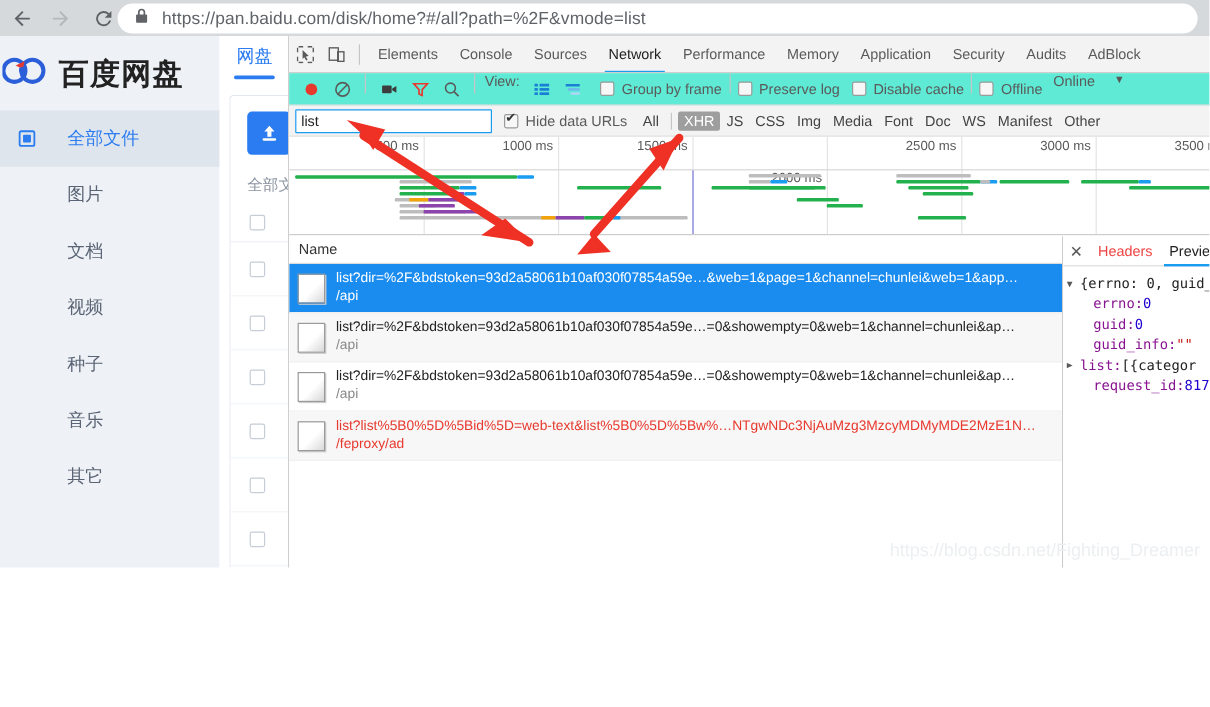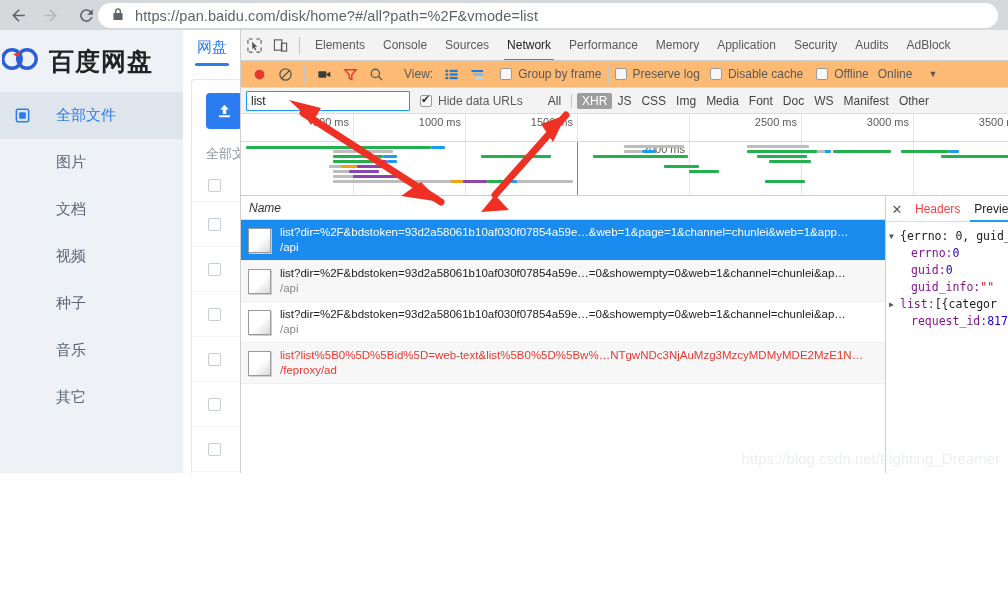--- a/index.html
+++ b/index.html
@@ -141,22 +141,22 @@
     line-height: 31px; white-space: nowrap; flex: 0 0 auto;
     position: relative;
   }
   .dt-tab.active { color: #222; }
   .dt-tab.active::after {
     content: ""; position: absolute; left: 6px; right: 6px; bottom: 0;
     height: 2px; background: #1a9cf0;
   }
 
   .dt-toolbar {
-    height: 27px; background: #fdba74; border-bottom: 1px solid #dddddd;
-    display: flex; align-items: center; padding-left: 5px; overflow: hidden;
+    height: 27px; background: #5eead4; border-bottom: 1px solid #dddddd;
+    display: flex; padding-left: 5px; overflow: hidden;
   }
   .dt-lbl { font-size: 12px; color: #5a5a5a; white-space: nowrap; }
   .dt-check {
     width: 12px; height: 12px; border: 1px solid #9a9a9a;
     background: #f7f7f7; border-radius: 2px; flex: 0 0 auto;
     position: relative;
   }
   .dt-check.checked { background: #f7f7f7; }
   .dt-check.checked::after {
     content: "✔"; position: absolute; left: 0px; top: -3px;
@@ -202,21 +202,21 @@
   }
   .net-list {
     width: 645px; background: #ffffff; position: relative;
     border-right: 1px solid #cdcdcd; overflow: hidden;
   }
   .net-head {
     height: 23px; border-bottom: 1px solid #dcdcdc;
     display: flex; align-items: center; padding-left: 8px;
     background: #ffffff;
   }
-  .net-head-label { font-size: 12px; color: #333; font-style: italic; }
+  .net-head-label { font-size: 12px; color: #333; }
   .net-row {
     height: 41px; display: flex; align-items: center;
     padding-left: 7px; border-bottom: 1px solid #f0f0f0;
   }
   .net-row.odd { background: #f7f7f7; }
   .net-row.selected { background: #1a8cf0; }
   .net-thumb {
     width: 23px; height: 25px; flex: 0 0 auto;
     background: linear-gradient(135deg,#ffffff 0%, #ffffff 55%, #d8d8d8 100%);
     border: 1px solid #9a9a9a;
@@ -548,21 +548,21 @@
       <span class="dt-lbl" style="margin-left:9px">Online</span>
       <span style="margin-left:16px;font-size:9px;color:#5a5a5a">▼</span>
     </div>
 
     <div class="dt-filterbar">
       <input class="filter-input" type="text" id="filter-input" placeholder="Filter" value="list" style="">
       <div class="chk-group">
         <span class="dt-check checked"></span>
         <span class="dt-lbl">Hide data URLs</span>
       </div>
-      <div id="type-pills" style="display:flex;align-items:center;margin-left:20px;">
+      <div id="type-pills" style="display:flex;align-items:center;margin-left:8px;">
           <span class="type-pill">All</span>
           <span class="vsep"></span>
           <span class="type-pill sel">XHR</span>
           <span class="type-pill">JS</span>
           <span class="type-pill">CSS</span>
           <span class="type-pill">Img</span>
           <span class="type-pill">Media</span>
           <span class="type-pill">Font</span>
           <span class="type-pill">Doc</span>
           <span class="type-pill">WS</span>

